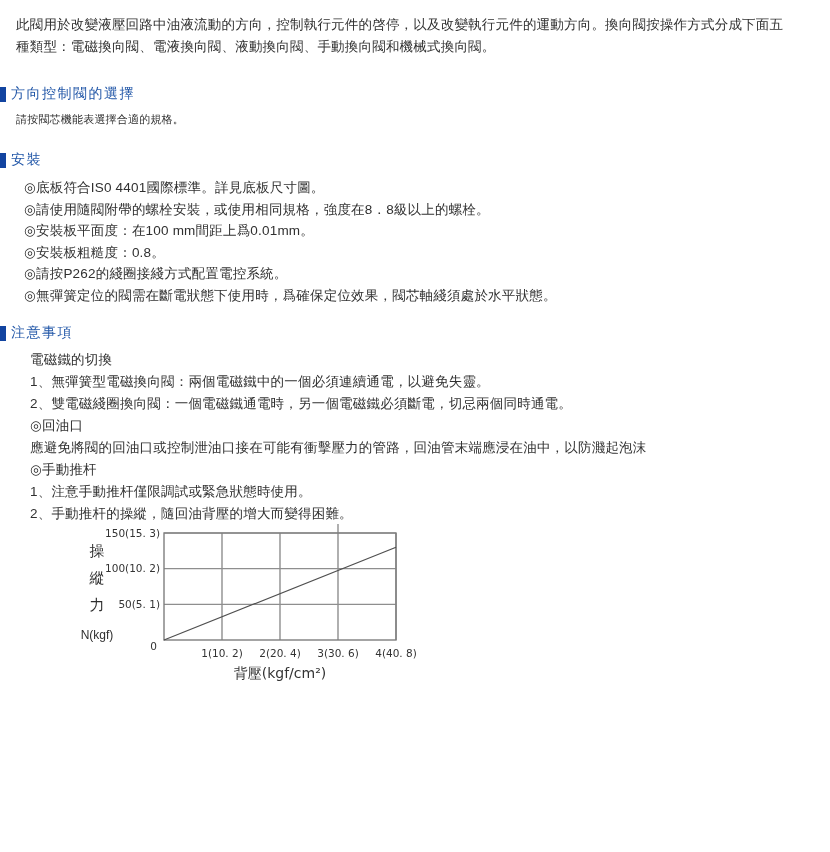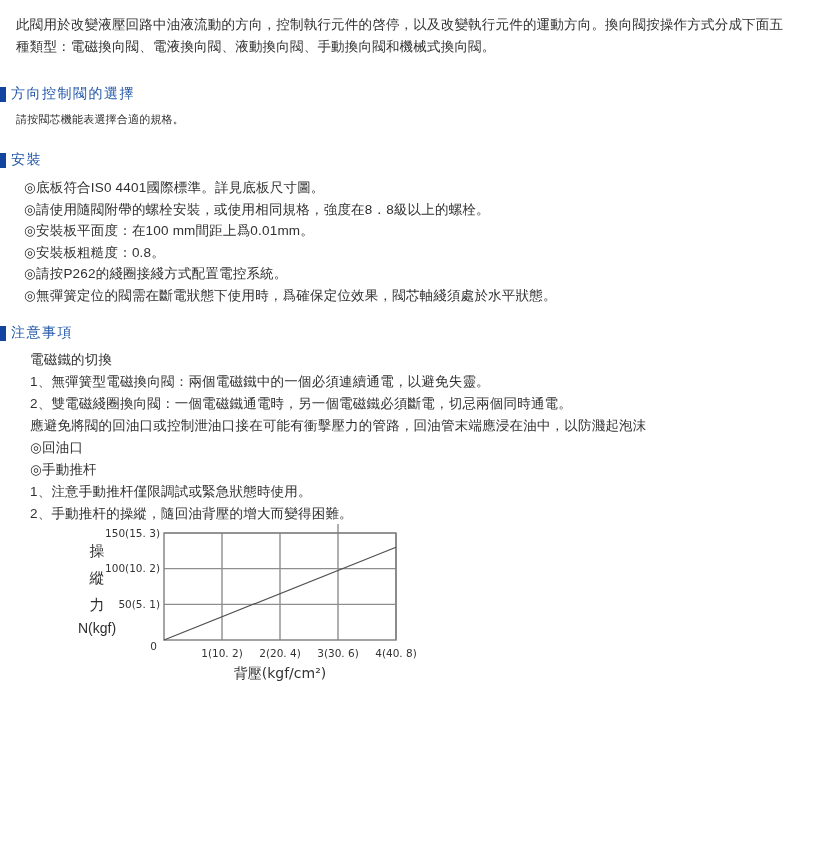--- a/index.html
+++ b/index.html
@@ -21,21 +21,21 @@
 
   .sub { font-size:11px; margin-top:9px; letter-spacing:0.2px; }
 
   .bullets { margin:8px 0 0 8px; font-size:13.5px; line-height:21.5px; letter-spacing:0.2px; }
   .notes   { margin:7px 0 0 14px; font-size:13.5px; line-height:22px; letter-spacing:0.2px; }
   .line { white-space:nowrap; }
 
   .chart-wrap { display:flex; margin-left:53px; margin-top:2px; }
   .chart-ylabel { width:56px; text-align:center; padding-top:10px; flex:0 0 auto; }
   .chart-ylabel .ych { font-size:15px; line-height:27px; color:#2e2e2e; }
-  .chart-ylabel .yunit { font-size:14px; margin-top:2px; color:#2e2e2e; white-space:nowrap; }
+  .chart-ylabel .yunit { font-size:12px; margin-top:10px; color:#2e2e2e; white-space:nowrap; }
   svg.chart { overflow:visible; display:block; }
 </style>
 </head>
 <body>
 
 <div class="page">
 
   <p class="intro">此閥用於改變液壓回路中油液流動的方向，控制執行元件的啓停，以及改變執行元件的運動方向。換向閥按操作方式分成下面五種類型：電磁換向閥、電液換向閥、液動換向閥、手動換向閥和機械式換向閥。</p>
 
   <div class="section s-selection">
@@ -64,22 +64,22 @@
 
   <div class="section s-notes">
     <div class="section-head">
       <span class="sq"></span>
       <span class="section-title">注意事項</span>
     </div>
     <div class="notes">
       <div class="line">電磁鐵的切換</div>
       <div class="line">1、無彈簧型電磁換向閥：兩個電磁鐵中的一個必須連續通電，以避免失靈。</div>
       <div class="line">2、雙電磁綫圈換向閥：一個電磁鐵通電時，另一個電磁鐵必須斷電，切忌兩個同時通電。</div>
+      <div class="line">◎回油口</div>
       <div class="line">應避免將閥的回油口或控制泄油口接在可能有衝擊壓力的管路，回油管末端應浸在油中，以防濺起泡沫</div>
-      <div class="line">◎回油口</div>
       <div class="line">◎手動推杆</div>
       <div class="line">1、注意手動推杆僅限調試或緊急狀態時使用。</div>
       <div class="line">2、手動推杆的操縱，隨回油背壓的增大而變得困難。</div>
     </div>
   </div>
 
   <div class="chart-wrap">
     <div class="chart-ylabel">
       <div class="ych">操</div>
       <div class="ych">縱</div>

